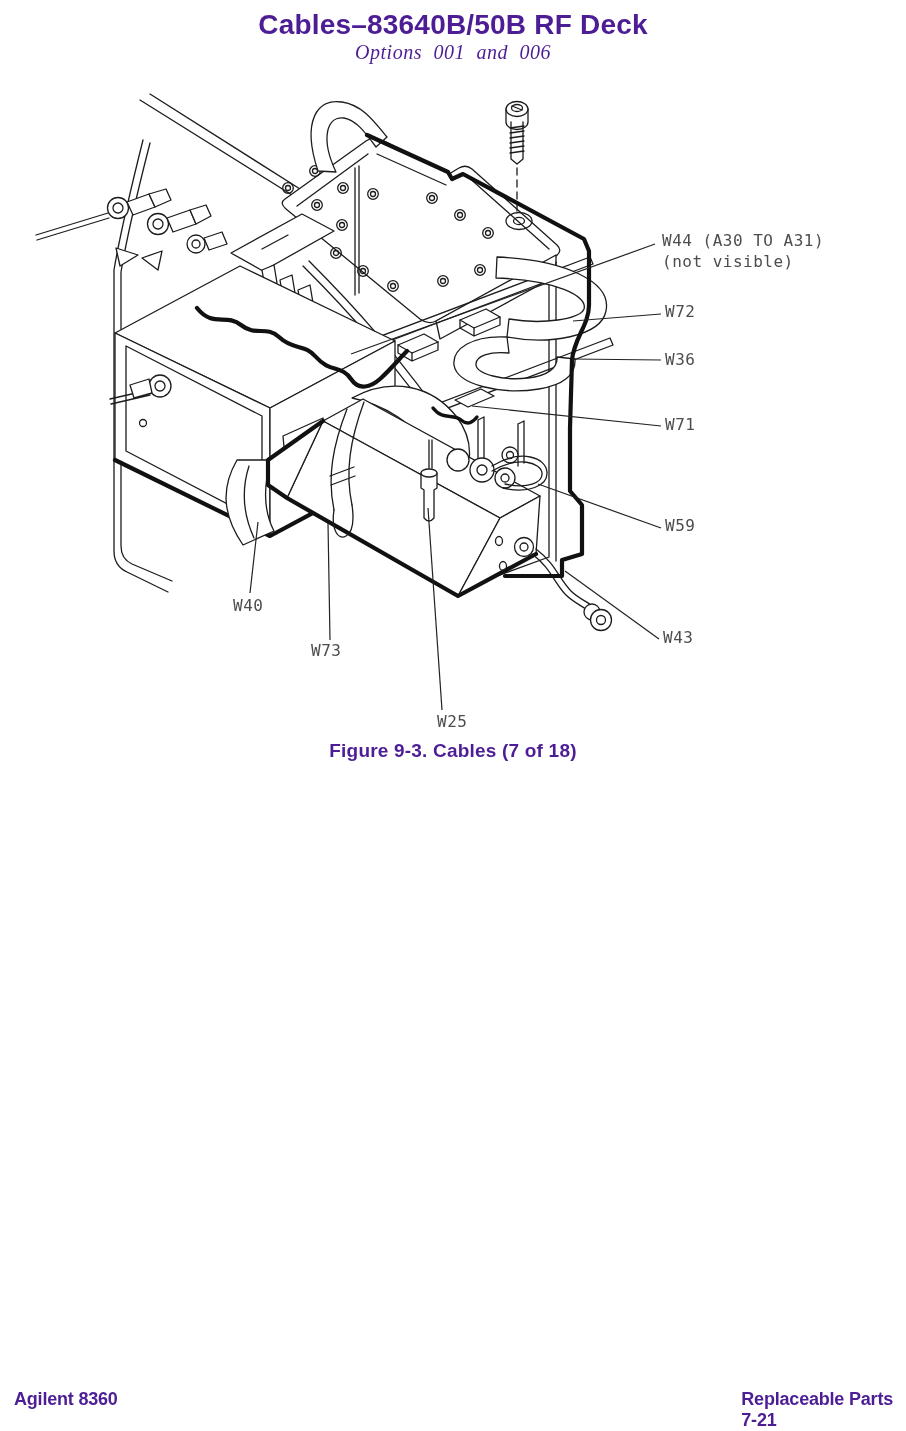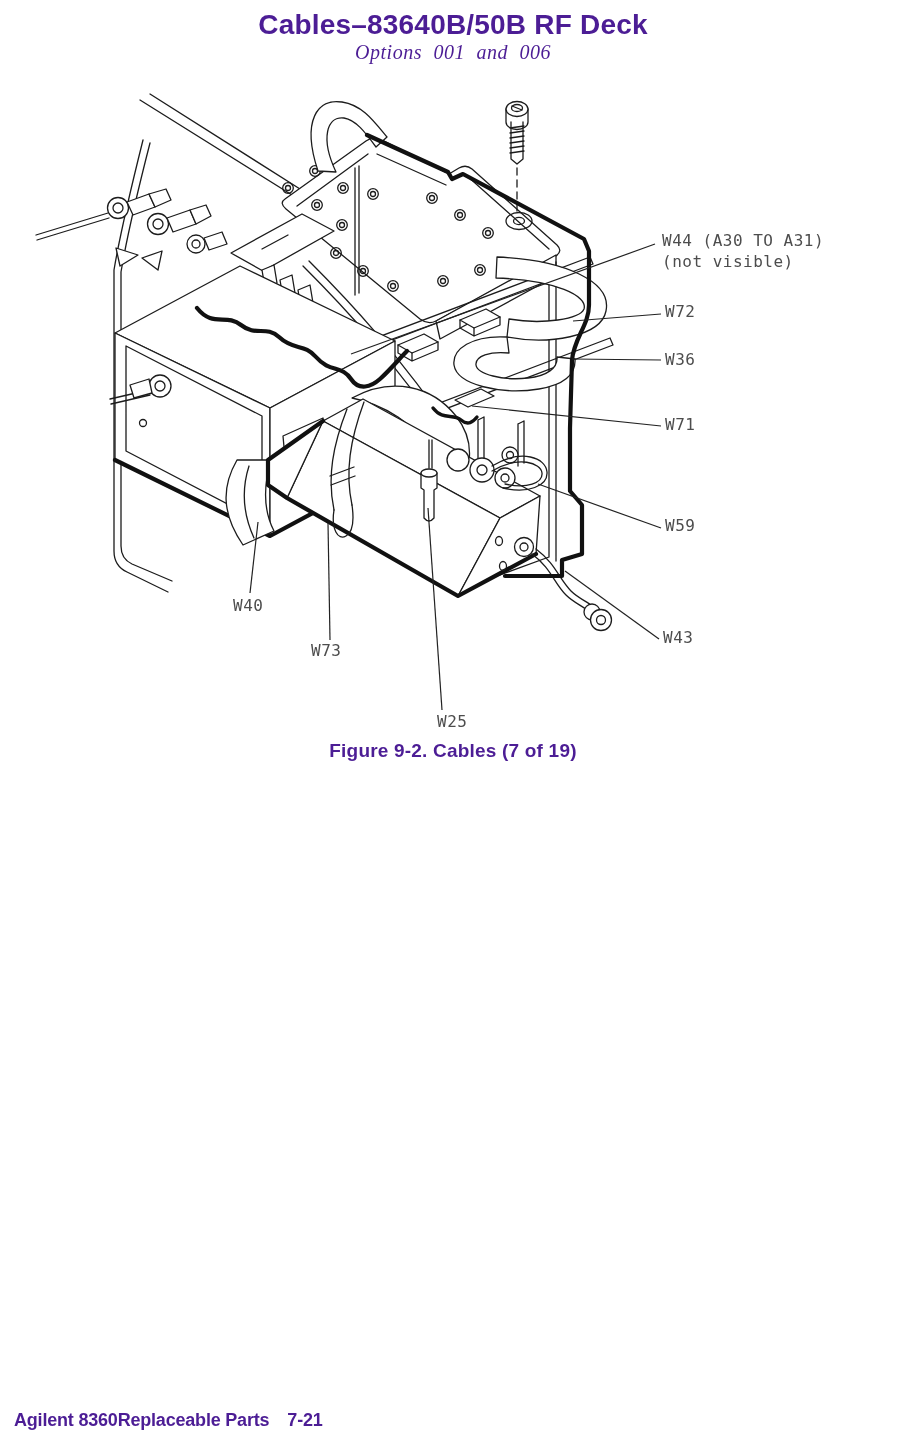--- a/index.html
+++ b/index.html
@@ -6,23 +6,23 @@
   .page{position:relative;width:906px;height:1431px;background:#ffffff;margin:8px auto;
         font-family:"Liberation Sans",sans-serif;color:#4c1d95;overflow:hidden;}
   .hdr{position:absolute;top:2px;left:0;width:100%;text-align:center;}
   .hdr-title{font-size:28px;font-weight:bold;letter-spacing:.2px;line-height:1.05;}
   .hdr-sub{font-size:20px;font-style:italic;font-family:Liberation Serif, serif;
            margin-top:2px;word-spacing:6px;letter-spacing:.5px;}
   svg.fig{position:absolute;top:0;left:0;display:block;}
   .caption{position:absolute;top:732px;left:0;width:100%;text-align:center;
            font-size:19px;font-weight:bold;letter-spacing:.2px;}
   .footer{position:absolute;left:14px;right:13px;bottom:8px;display:flex;
-          align-items:baseline;
+          justify-content:space-between;align-items:baseline;
           font-size:18px;font-weight:bold;letter-spacing:-0.2px;}
-  .footer-right{display:flex;gap:18px;}
+  .footer-right{display:flex;flex-direction:column;}
   
   .ln{fill:none;stroke:#1c1c1c;stroke-width:1.3;stroke-linejoin:round;stroke-linecap:round;}
   .wh{fill:#ffffff;stroke:#1c1c1c;stroke-width:1.3;stroke-linejoin:round;stroke-linecap:round;}
   .tk{fill:none;stroke:#111111;stroke-width:4.2;stroke-linejoin:round;stroke-linecap:round;}
   .tk2{fill:none;stroke:#111111;stroke-width:3.4;stroke-linejoin:round;stroke-linecap:round;}
   .ld{fill:none;stroke:#222222;stroke-width:1.2;}
   .lb{font-family:"DejaVu Sans Mono",monospace;font-size:16px;fill:#4d4d4d;letter-spacing:.5px;}
 </style>
 </head>
 <body>
@@ -258,21 +258,21 @@
       <text class="lb" x="665" y="357">W36</text>
       <text class="lb" x="665" y="422">W71</text>
       <text class="lb" x="665" y="523">W59</text>
       <text class="lb" x="663" y="635">W43</text>
       <text class="lb" x="233" y="603">W40</text>
       <text class="lb" x="311" y="648">W73</text>
       <text class="lb" x="437" y="719">W25</text>
     </g>
   </svg>
 
-  <div class="caption">Figure 9-2. Cables (7 of 19)</div>
+  <div class="caption">Figure 9-3. Cables (7 of 18)</div>
 
   <div class="footer">
     <span>Agilent 8360</span>
     <span class="footer-right">
       <span>Replaceable Parts</span>
       <span>7-21</span>
     </span>
   </div>
 
 </div>

